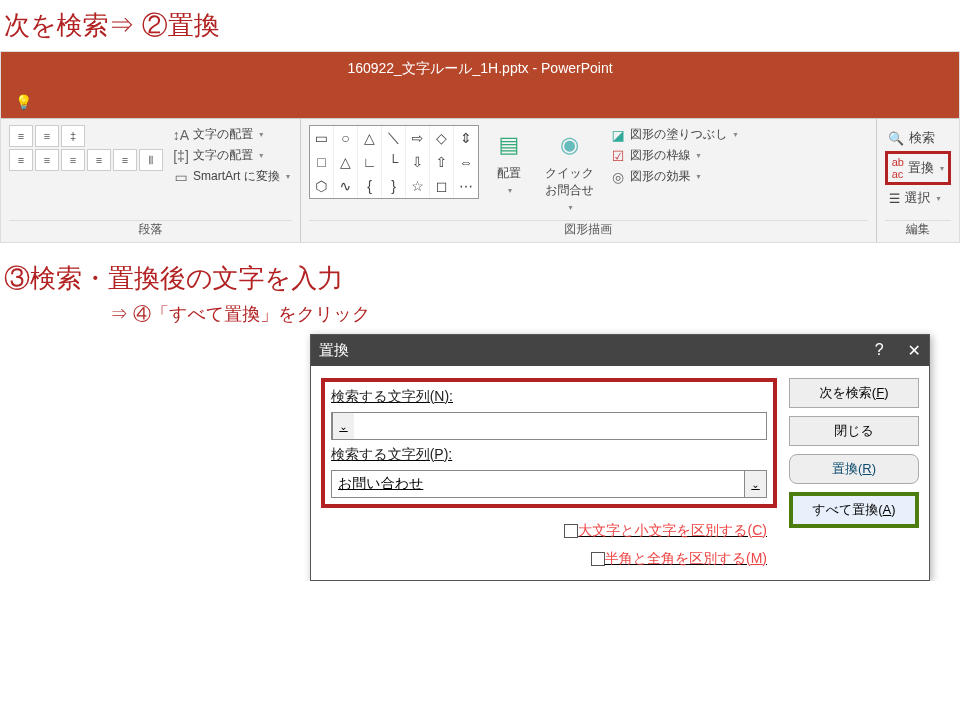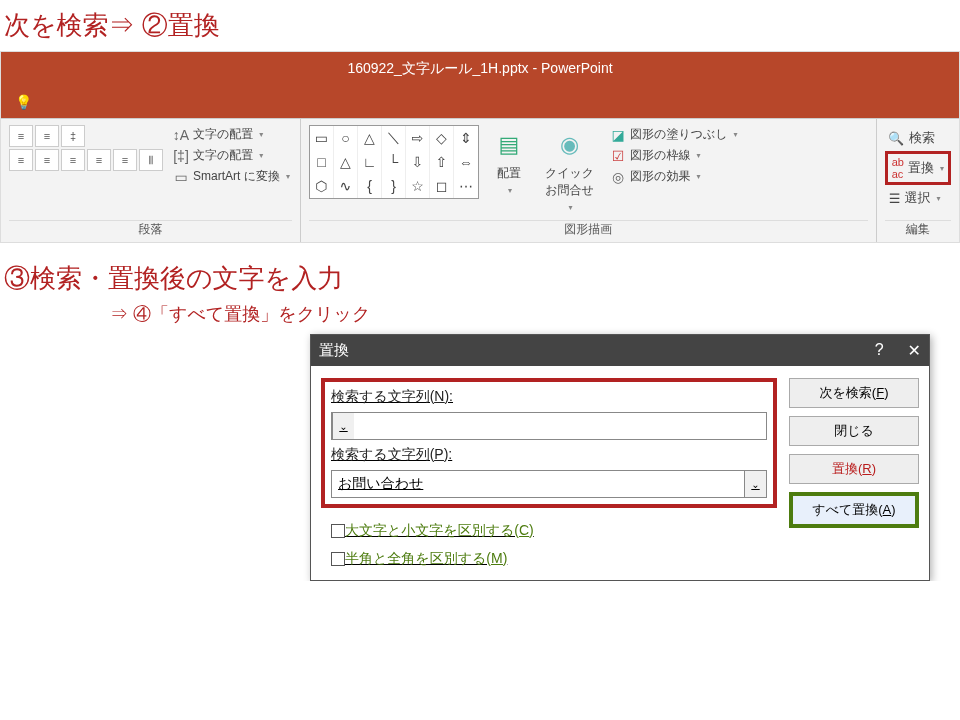--- a/index.html
+++ b/index.html
@@ -48,25 +48,25 @@
 .dlg-right { width: 130px; display: flex; flex-direction: column; gap: 8px; }
 
 .field-label { font-size: 14px; color: #222; }
 .underline { text-decoration: underline; }
 .combo { display: flex; border: 1px solid #888; height: 28px; }
 .combo input { flex: 1; border: none; padding: 0 6px; font-size: 14px; outline: none; font-family: inherit; }
 .combo .arrow { width: 22px; border-left: 1px solid #888; display: flex; align-items: center; justify-content: center; font-size: 10px; background: #f0f0f0; }
 
 .fields-block { border: 4px solid #b22222; padding: 6px; display: flex; flex-direction: column; gap: 6px; margin-bottom: 6px; }
 
-.chk { display: flex; align-items: center; font-size: 14px; color: #4d7c0f; padding: 2px 10px; }
+.chk { display: flex; align-items: center; font-size: 14px; color: #ef4444; padding: 2px 10px; justify-content: flex-end; }
 .chk .box { width: 14px; height: 14px; border: 1px solid #555; background: #fff; }
 
 .dlg-btn { border: 1px solid #aaa; background: #eee; padding: 5px 4px; font-size: 13px; text-align: center; }
-.dlg-btn.disabled { color: #b91c1c; }
+.dlg-btn.disabled { color: #0c4a6e; border-radius: 8px; }
 .dlg-btn.highlight { border: 4px solid #4d7c0f; background: #e8f0fb; }
 </style>
 </head>
 <body>
 
 <div class="instruction">次を検索⇒ ②置換</div>
 
 <div class="ribbon-wrap">
   <div class="titlebar">160922_文字ルール_1H.pptx - PowerPoint</div>
   <div class="tellme-bar">

